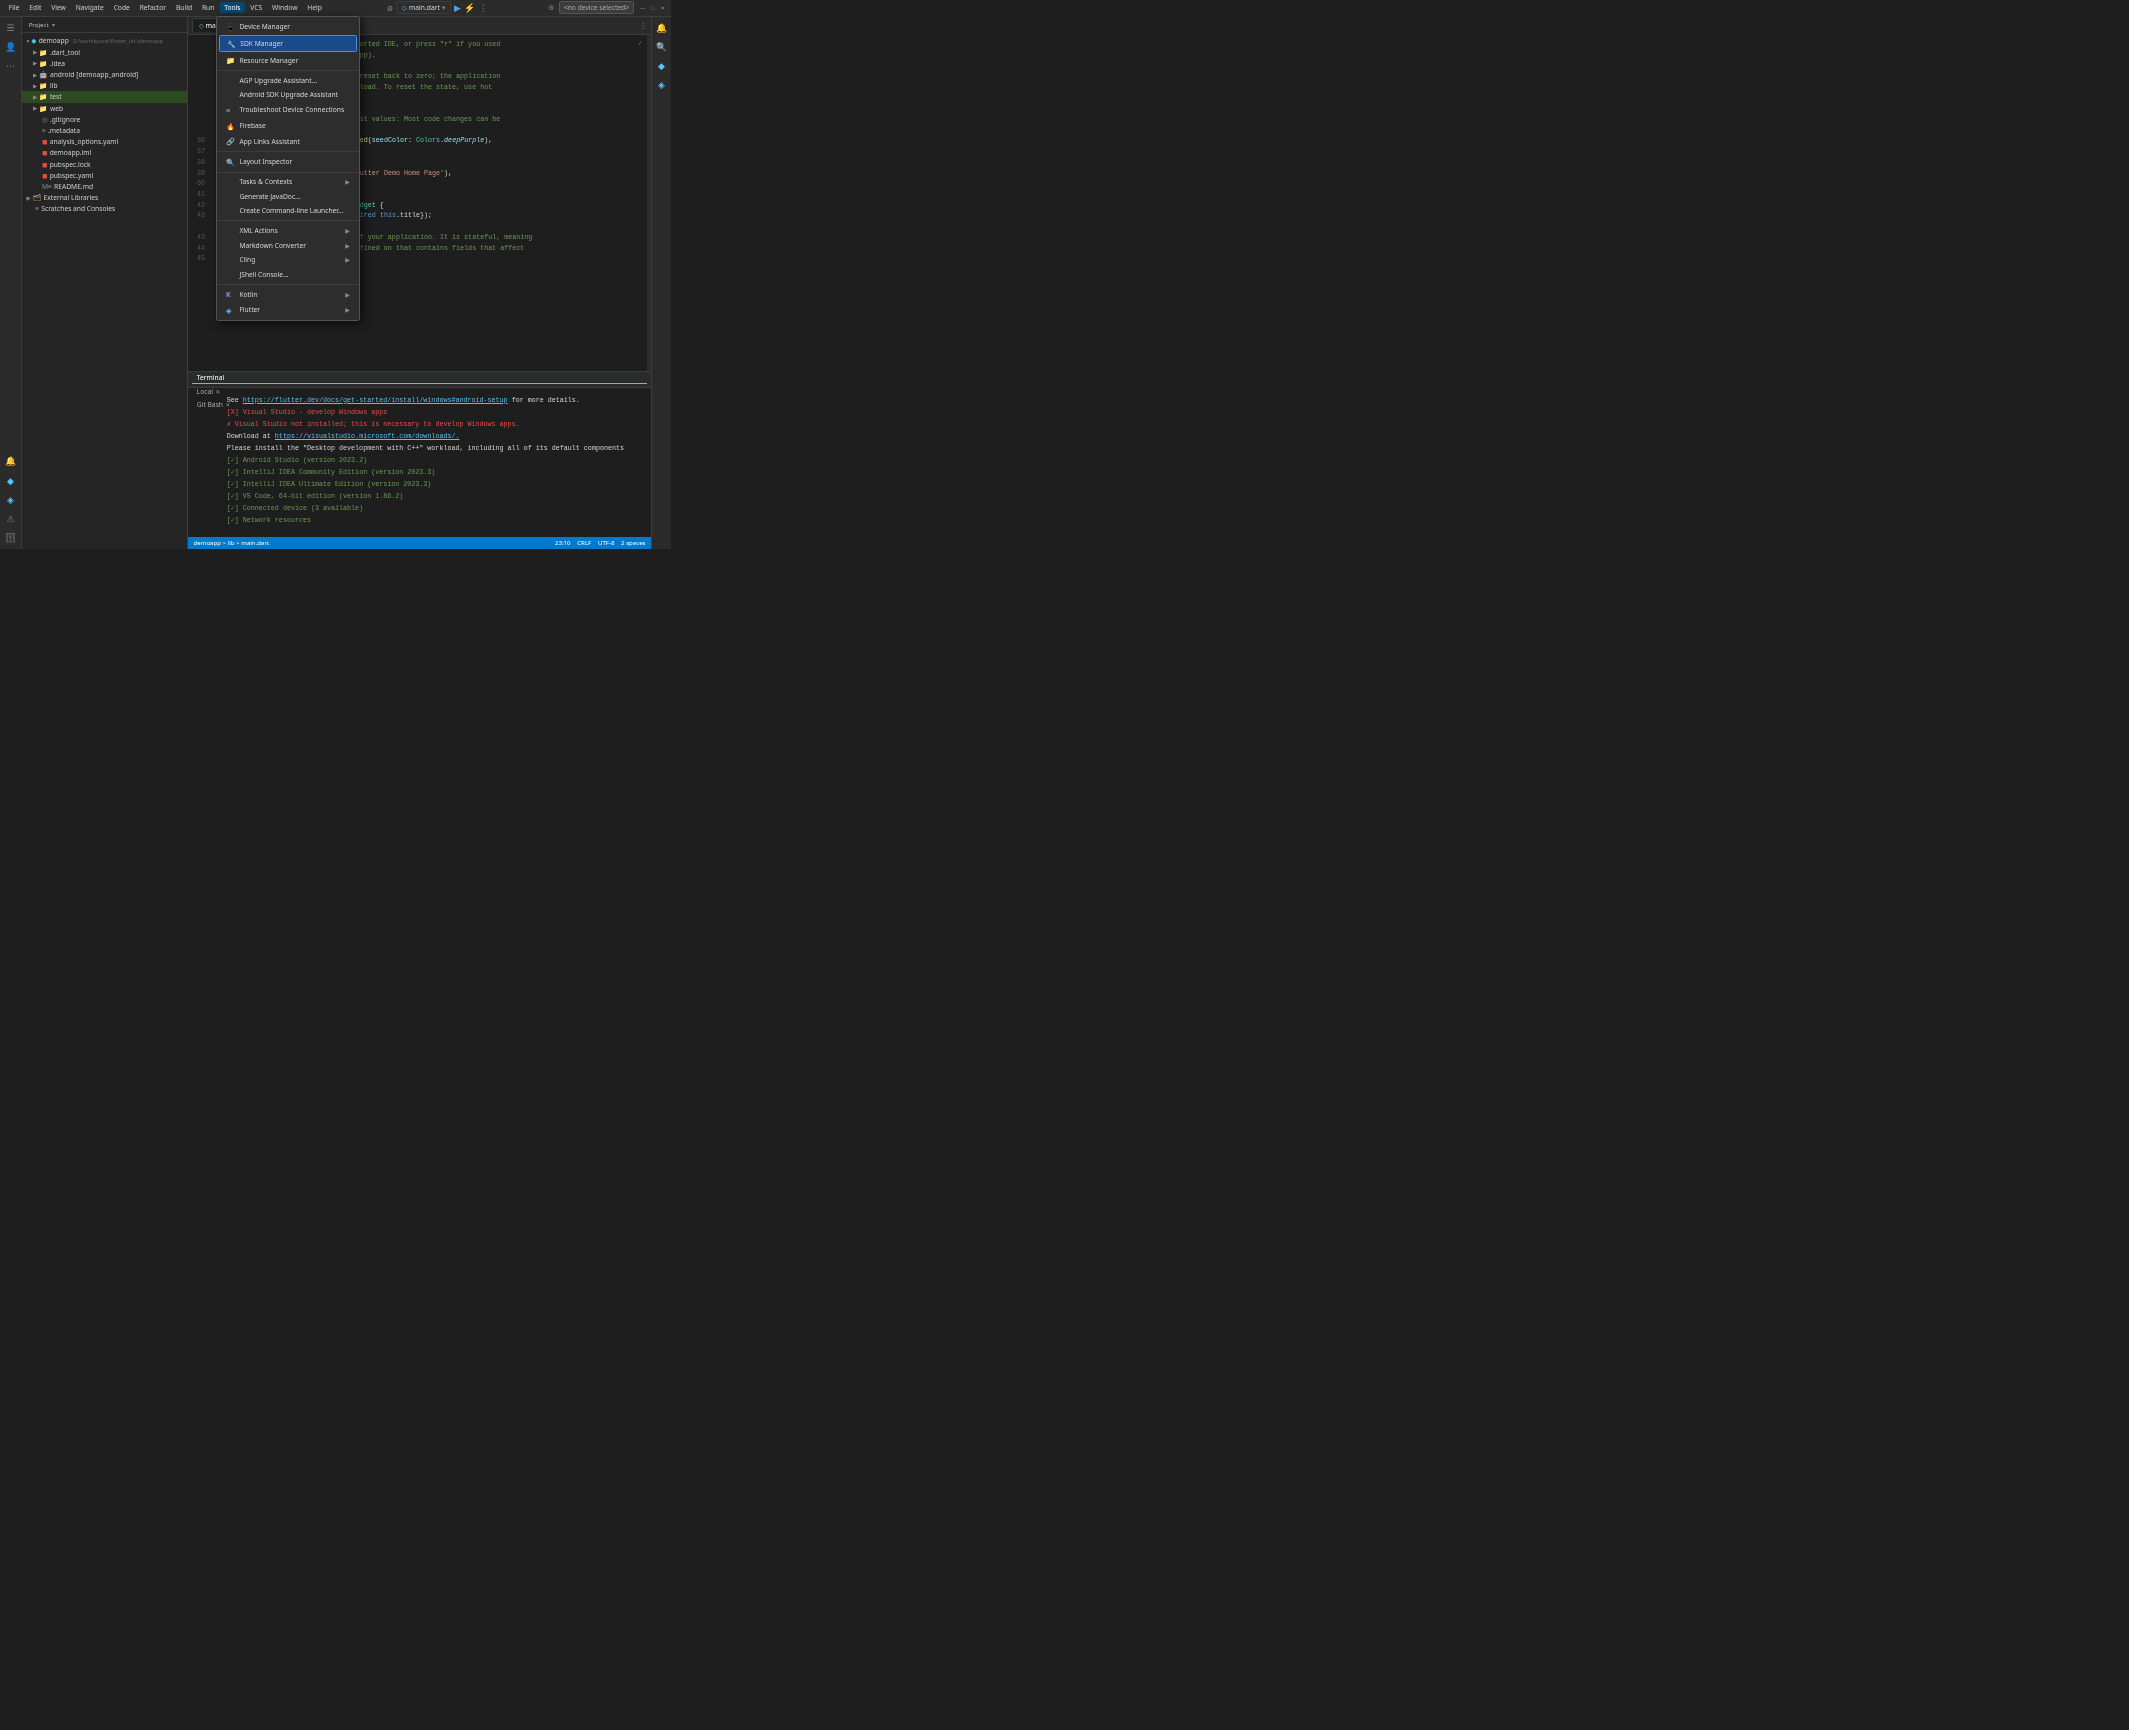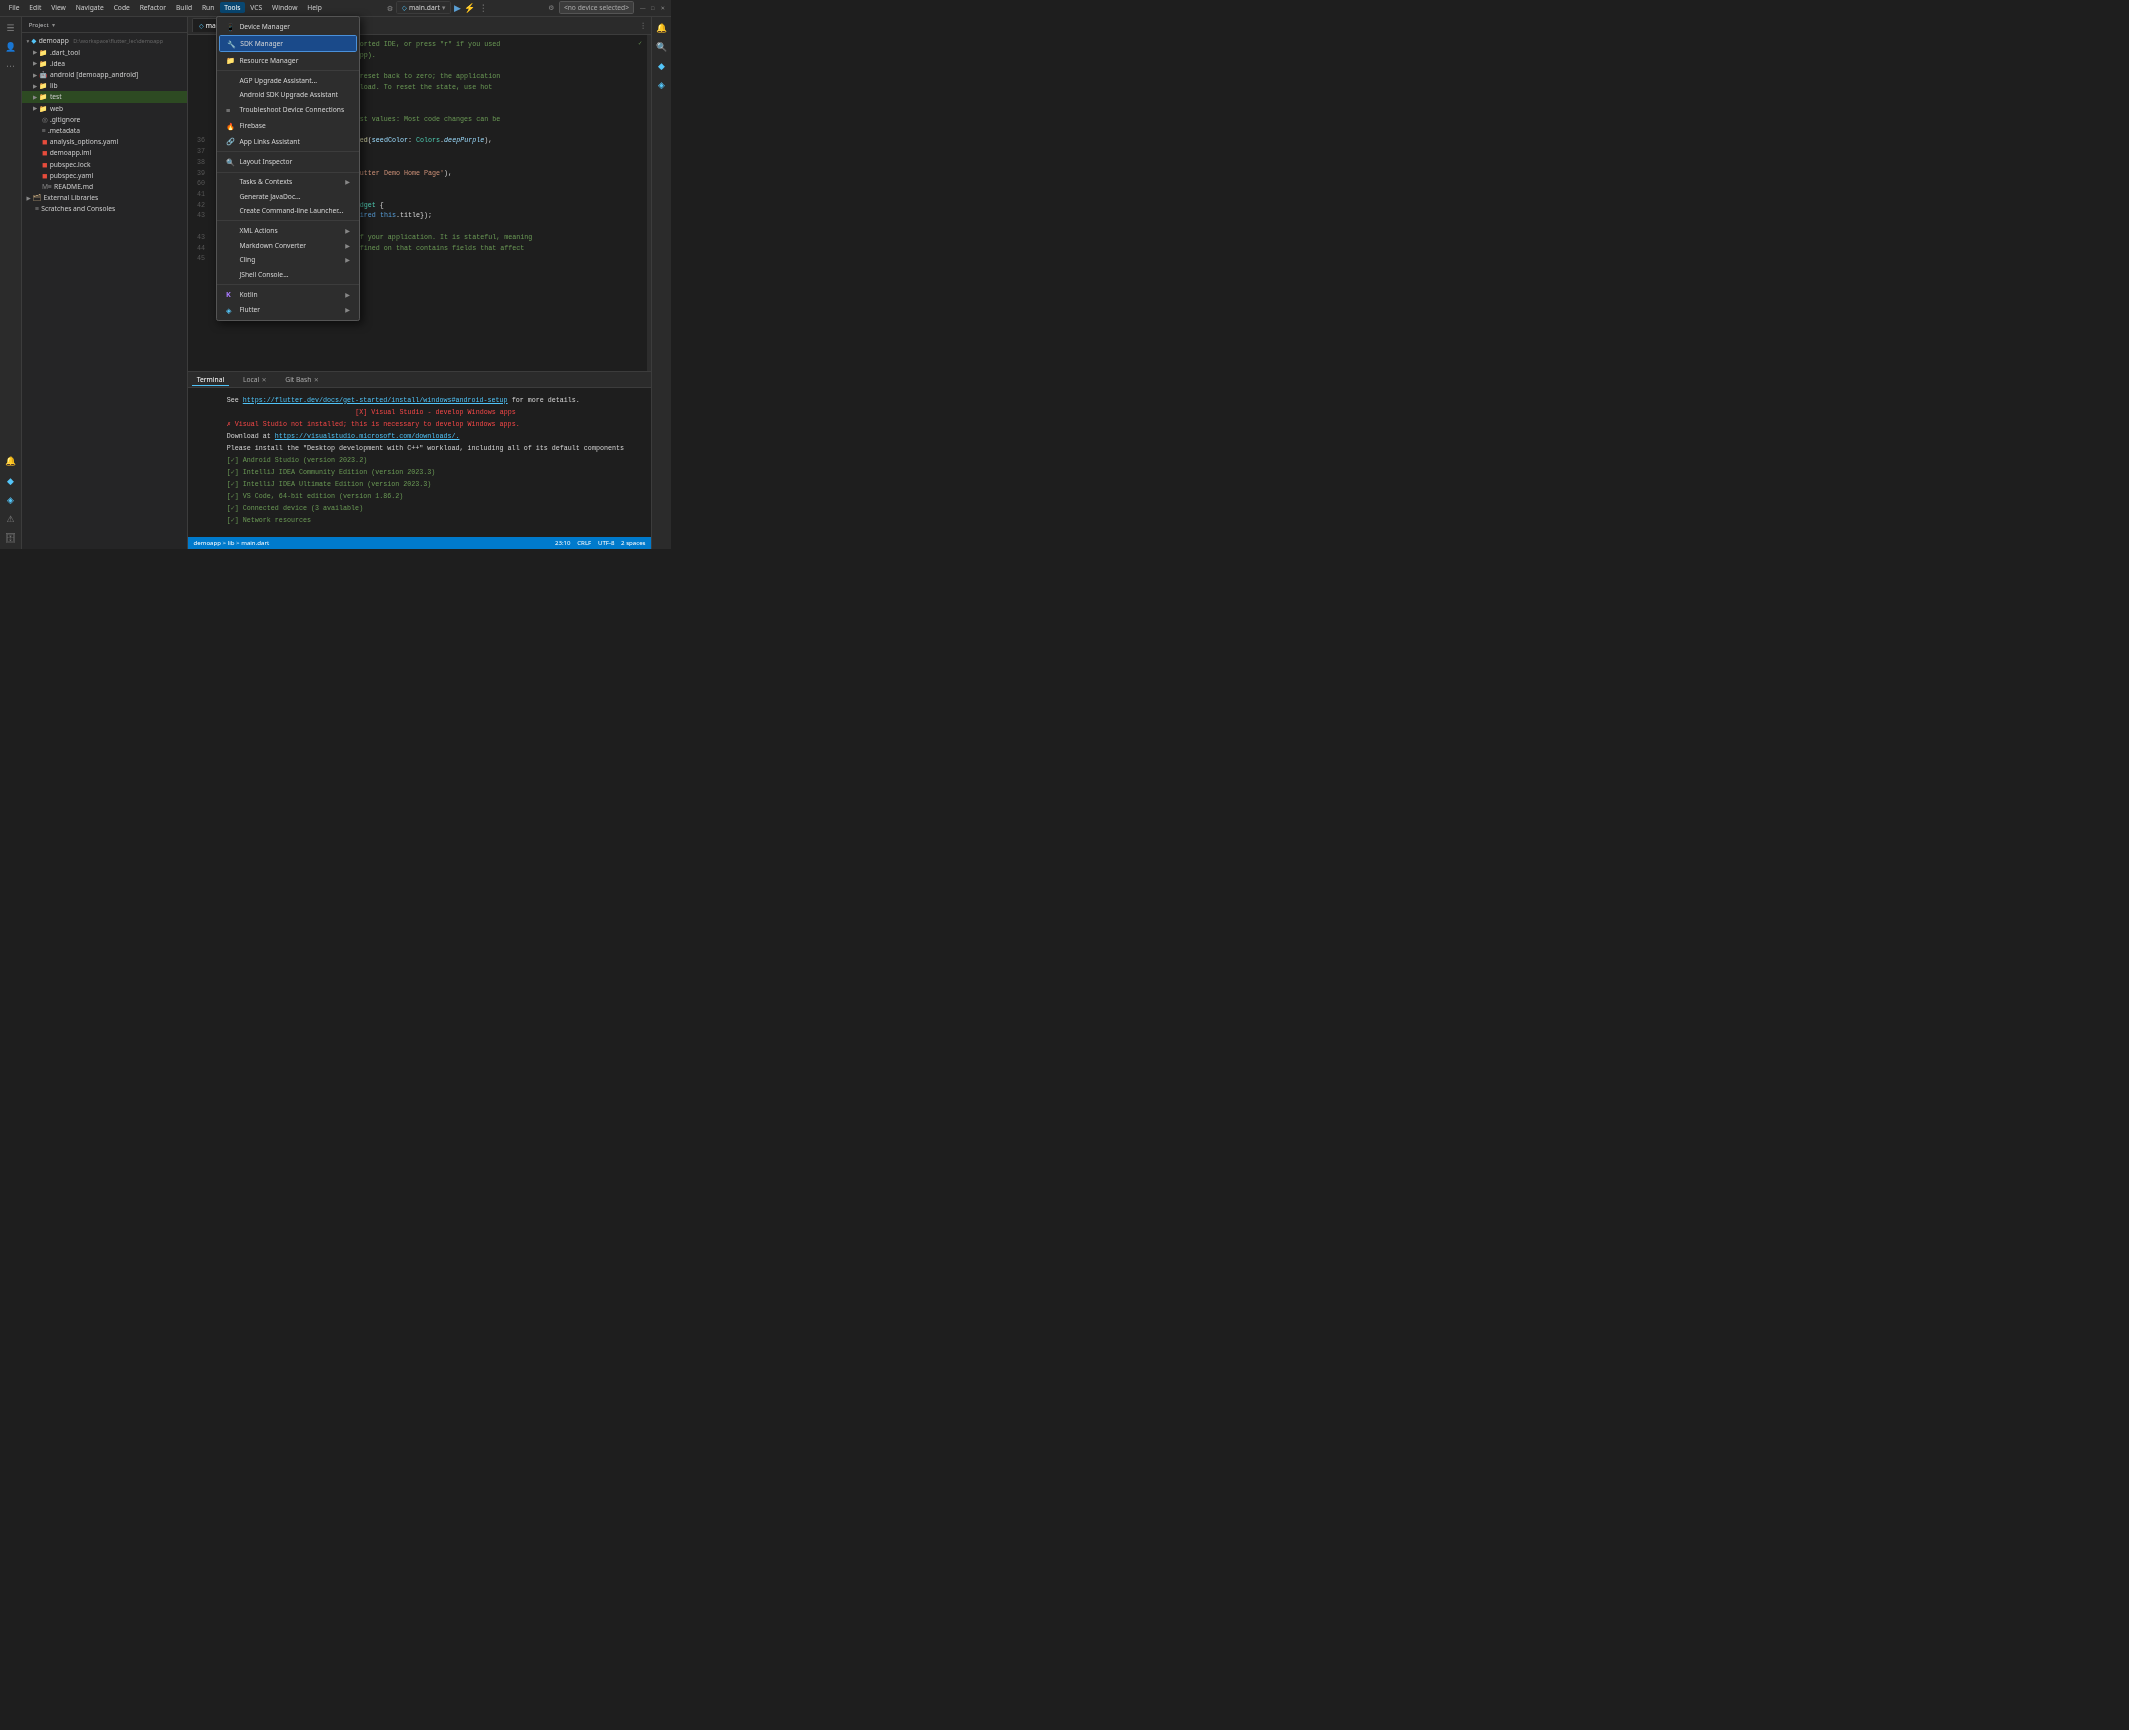--- a/index.html
+++ b/index.html
@@ -222,47 +222,47 @@
     
     .terminal-panel {
       height: 166px;
       background: #1e1e1e;
       border-top: 0.6px solid #3c3c3c;
       display: flex;
       flex-direction: column;
     }
     .terminal-tabs {
       display: flex;
-      align-items: center;
       background: #2b2b2b;
       border-bottom: 0.6px solid #3c3c3c;
       height: 16.6px;
       padding: 0 4.4px;
-      gap: 10px;
+      gap: 2px;
+      flex-direction: column;
     }
     .terminal-tab {
       display: flex;
       align-items: center;
       gap: 2.2px;
       padding: 1.1px 4.4px;
       font-size: 6.7px;
       cursor: pointer;
       color: #aaa;
     }
     .terminal-tab.active { color: #fff; border-bottom: 1.1px solid #4fc3f7; }
     .terminal-content {
       flex: 1;
       overflow-y: auto;
       padding: 4.4px 6.7px;
       font-family: 'Consolas', 'Courier New', monospace;
       font-size: 6.7px;
       line-height: 1.5;
     }
     .term-line { margin: 2px 0; padding-left: 32px; }
-    .term-error { color: #f44747; text-align: center; }
+    .term-error { color: #f44747; }
     .term-ok { color: #6a9955; }
     .term-link { color: #4fc3f7; text-decoration: underline; }
     @keyframes blink { 50% { opacity: 0; } }
 
     
     .status-bar {
       height: 12.2px;
       background: #007acc;
       display: flex;
       align-items: center;

